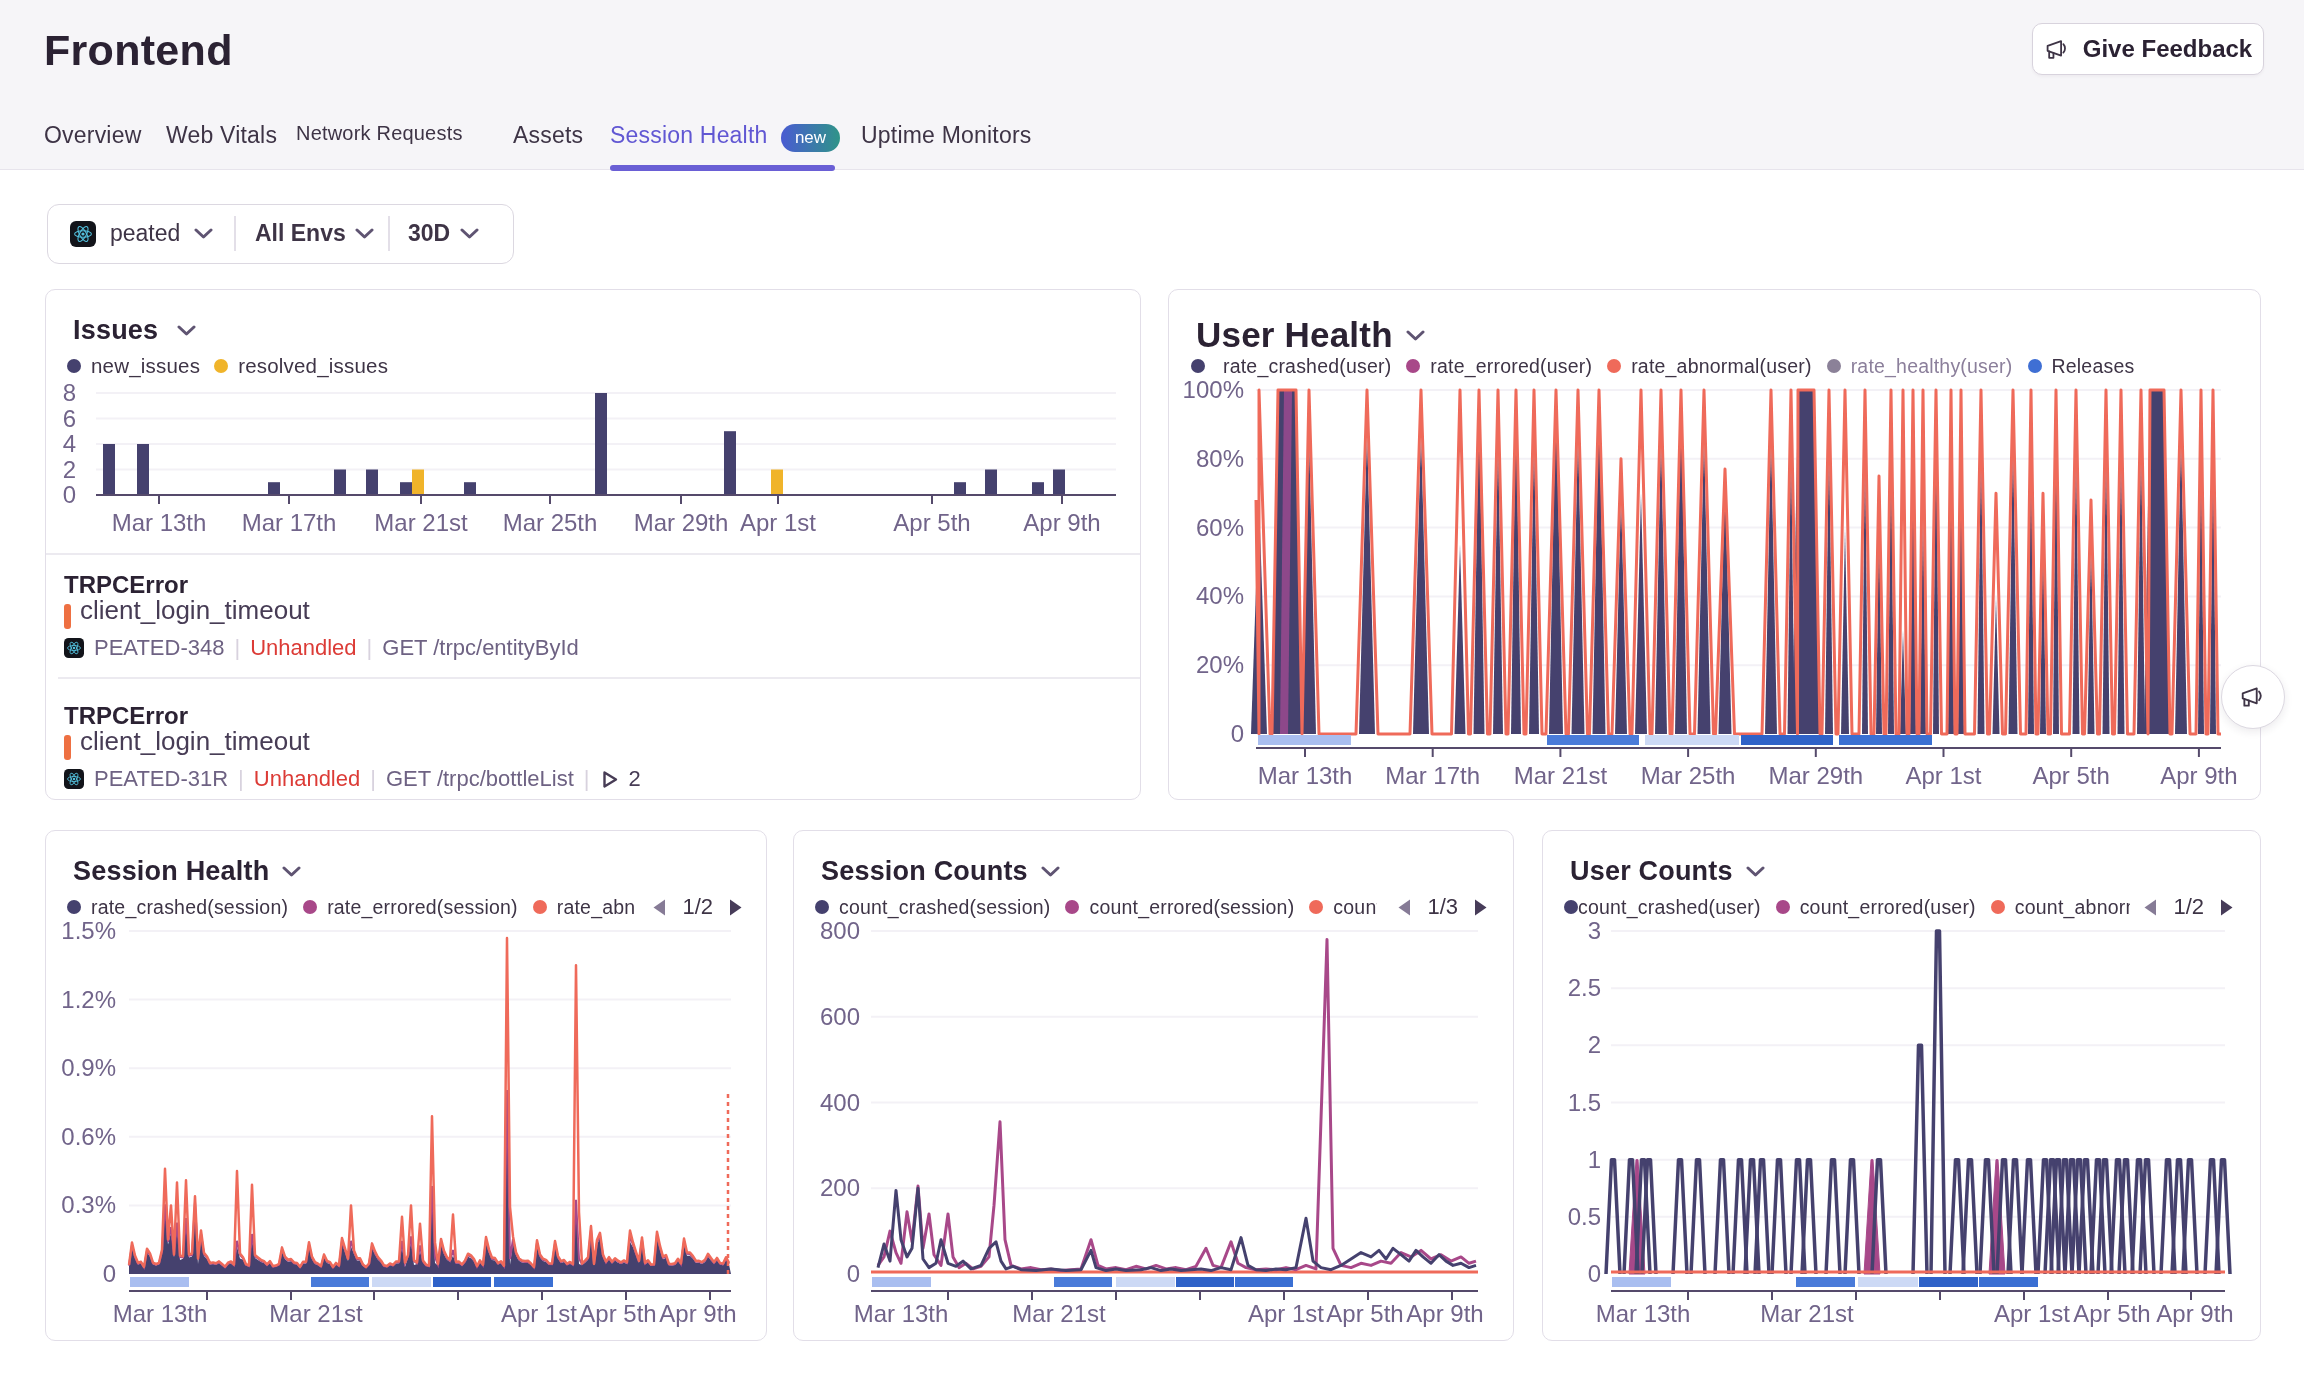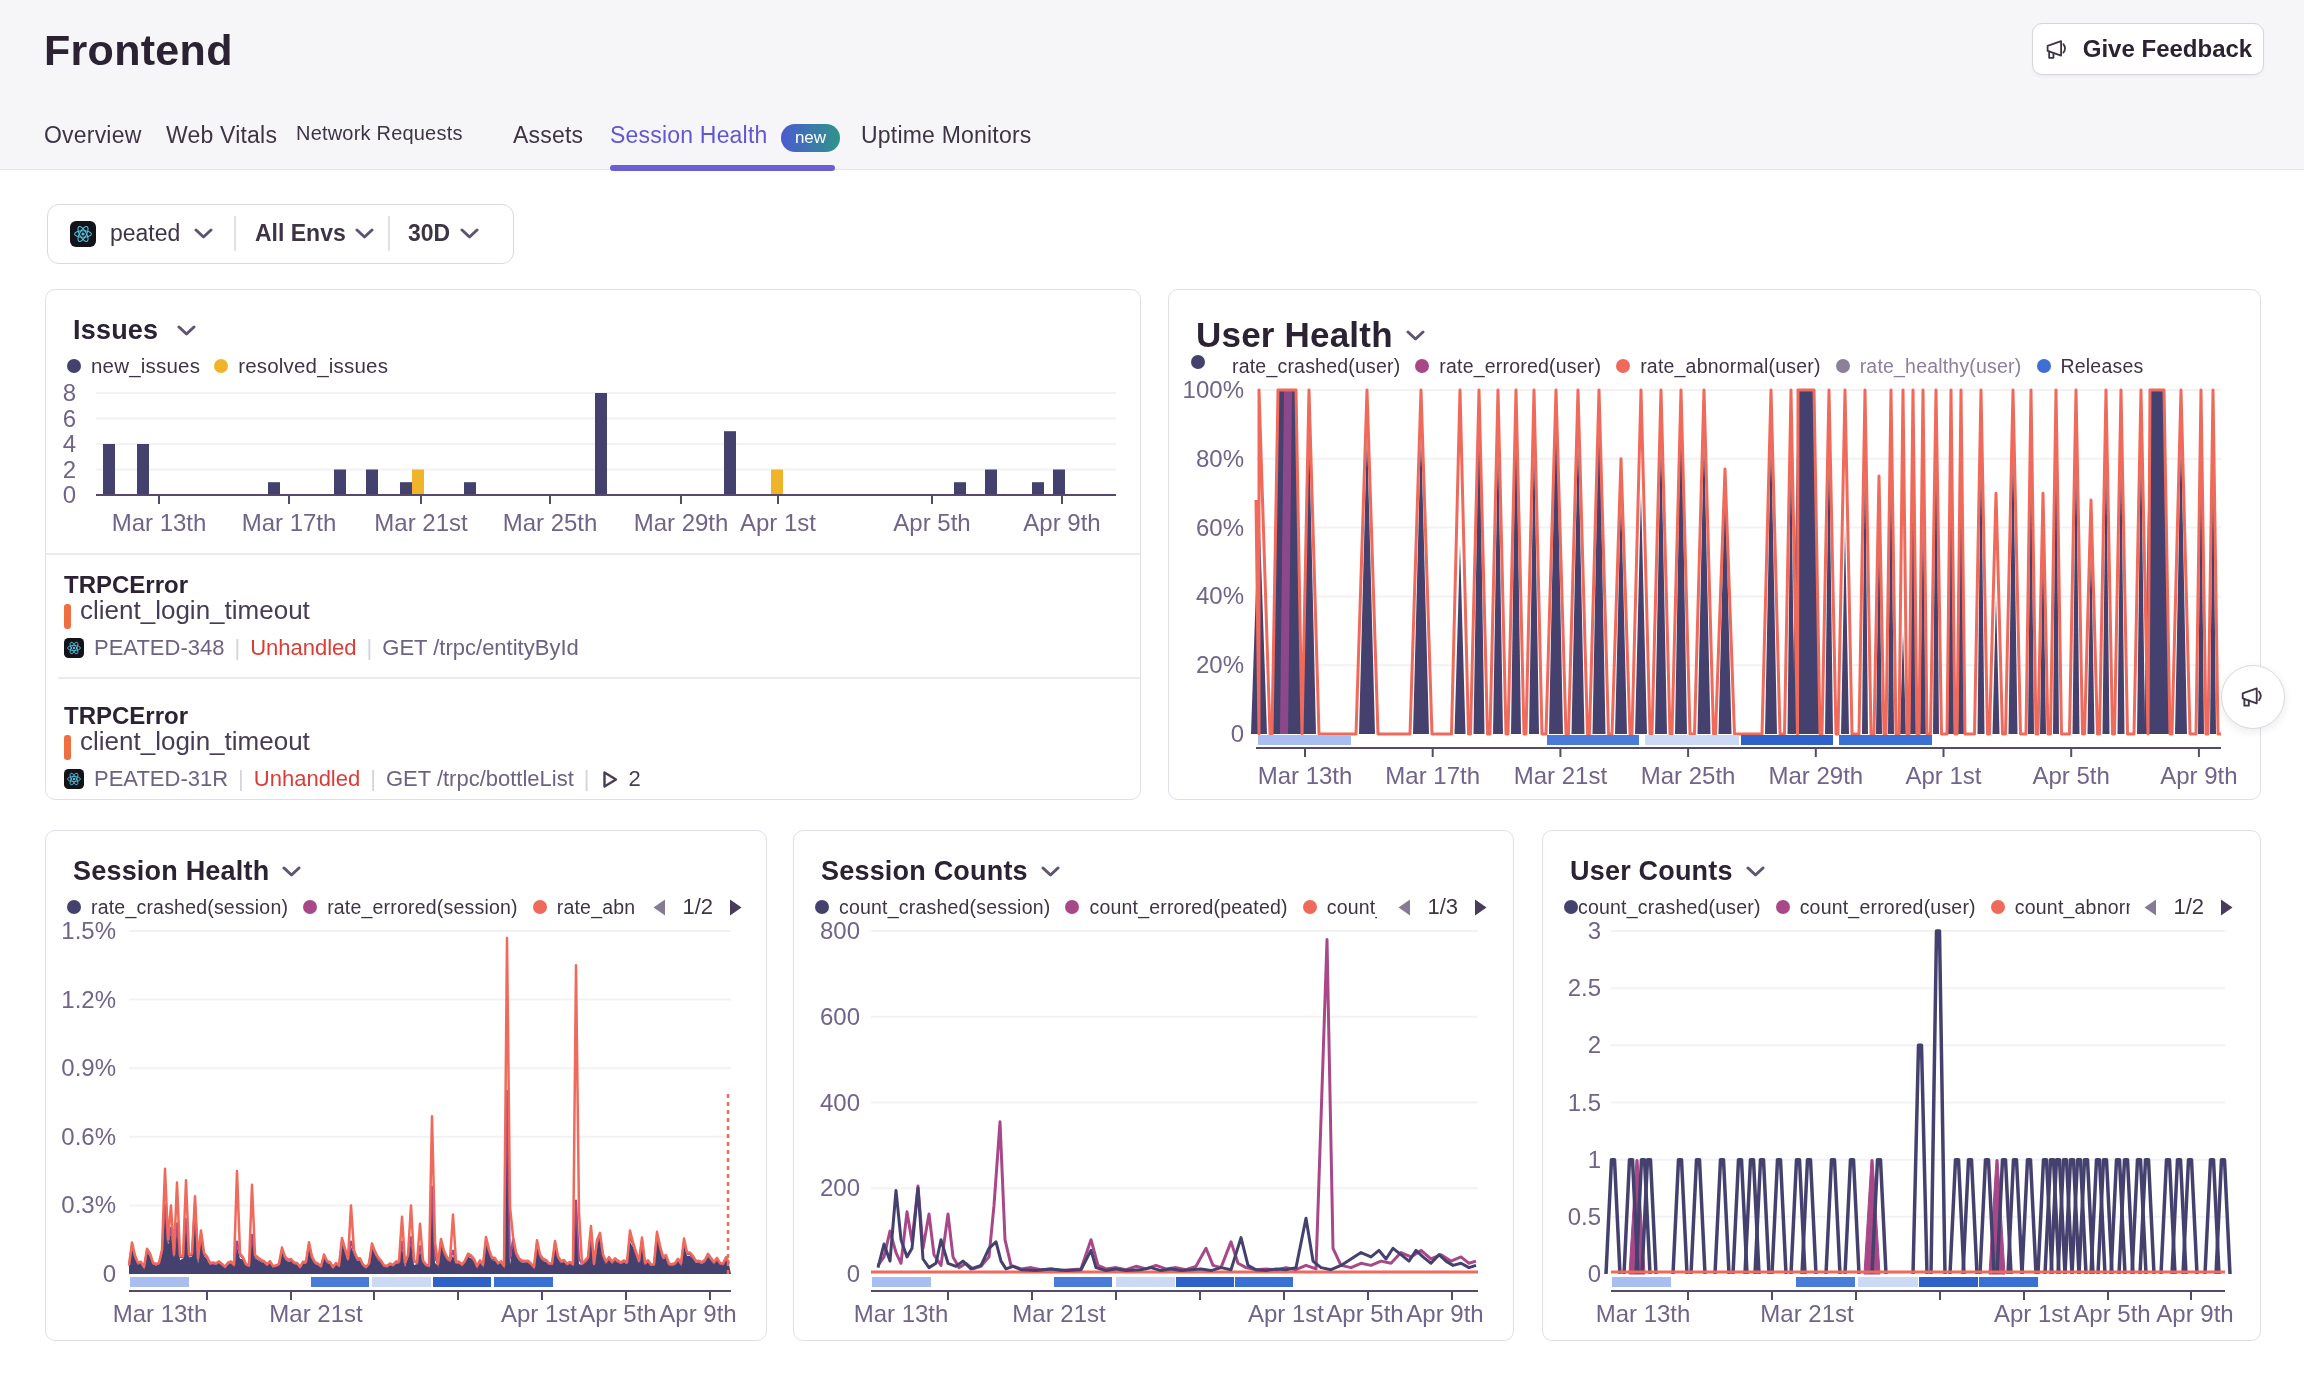--- a/index.html
+++ b/index.html
@@ -257,21 +257,21 @@
         <text x="902.2" y="494" font-size="24" fill="#71648a" text-anchor="middle">Apr 5th</text>
         <text x="1029.9" y="494" font-size="24" fill="#71648a" text-anchor="middle">Apr 9th</text>
       </svg>
       <div style="position:absolute;left:27px;top:25px;display:flex;align-items:center;gap:13px">
         <span style="font-size:35px;font-weight:bold;color:#2b2233;letter-spacing:0.2px">User Health</span>
         <svg width="19" height="11" viewBox="0 0 19 11" style="flex:none">
           <polyline points="2,2 9.5,9 17,2" fill="none" stroke="#5f5472" stroke-width="3" stroke-linecap="round" stroke-linejoin="round"></polyline>
         </svg>
       </div>
       <div style="position:absolute;left:22px;top:62px;height:28px;display:flex;align-items:center;gap:15px;overflow:hidden;white-space:nowrap">
-        <span style="display:flex;align-items:flex-start;gap:27px;flex:none">
+        <span style="display:flex;align-items:center;gap:18px;flex:none">
           <span style="width:14px;height:14px;border-radius:50%;background:#45416e;flex:none"></span>
           <span style="font-size:19.5px;color:#3e3446;letter-spacing:0.2px">rate_crashed(user)</span>
         </span>
         <span style="display:flex;align-items:center;gap:10px;flex:none">
           <span style="width:14px;height:14px;border-radius:50%;background:#a84889;flex:none"></span>
           <span style="font-size:19.5px;color:#3e3446;letter-spacing:0.2px">rate_errored(user)</span>
         </span>
         <span style="display:flex;align-items:center;gap:10px;flex:none">
           <span style="width:14px;height:14px;border-radius:50%;background:#ef6a5a;flex:none"></span>
           <span style="font-size:19.5px;color:#3e3446;letter-spacing:0.2px">rate_abnormal(user)</span>
@@ -391,21 +391,21 @@
           <polyline points="2,2 9.5,9 17,2" fill="none" stroke="#5f5472" stroke-width="3" stroke-linecap="round" stroke-linejoin="round"></polyline>
         </svg>
       </div>
       <div style="position:absolute;left:21px;top:62px;width:562px;height:28px;display:flex;align-items:center;gap:15px;overflow:hidden;white-space:nowrap">
         <span style="display:flex;align-items:center;gap:10px;flex:none">
           <span style="width:14px;height:14px;border-radius:50%;background:#45416e;flex:none"></span>
           <span style="font-size:19.5px;color:#3e3446;letter-spacing:0.2px">count_crashed(session)</span>
         </span>
         <span style="display:flex;align-items:center;gap:10px;flex:none">
           <span style="width:14px;height:14px;border-radius:50%;background:#a84889;flex:none"></span>
-          <span style="font-size:19.5px;color:#3e3446;letter-spacing:0.2px">count_errored(peated)</span>
+          <span style="font-size:19.5px;color:#3e3446;letter-spacing:0.2px">count_errored(session)</span>
         </span>
         <span style="display:flex;align-items:center;gap:10px;flex:none">
           <span style="width:14px;height:14px;border-radius:50%;background:#ef6a5a;flex:none"></span>
           <span style="font-size:19.5px;color:#3e3446;letter-spacing:0.2px">count_a</span>
         </span>
       </div>
       <div style="position:absolute;right:25px;top:62px;height:28px;display:flex;align-items:center;gap:15px;background:#fff">
         <svg width="15" height="19" viewBox="0 0 15 19">
           <polygon points="13,1.5 1.5,9.5 13,17.5" fill="#867b96"></polygon>
         </svg>

